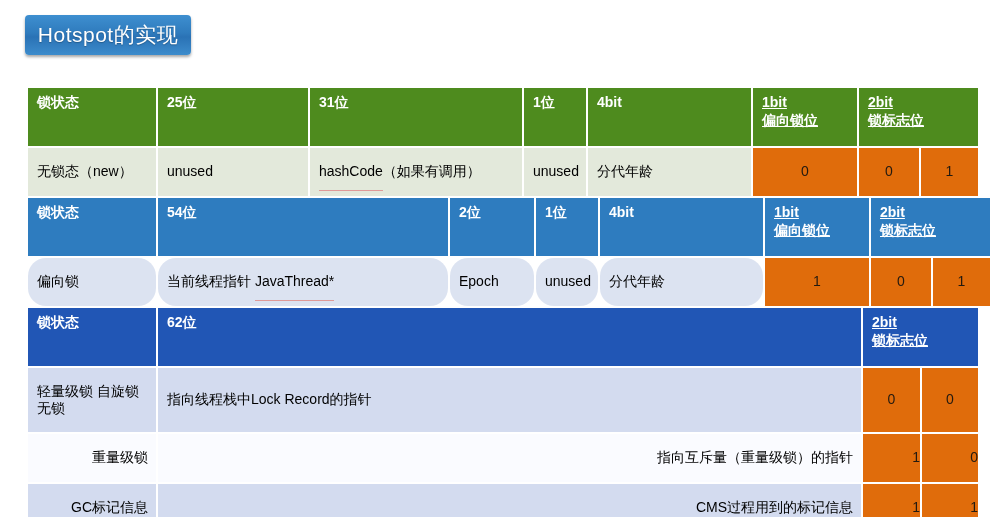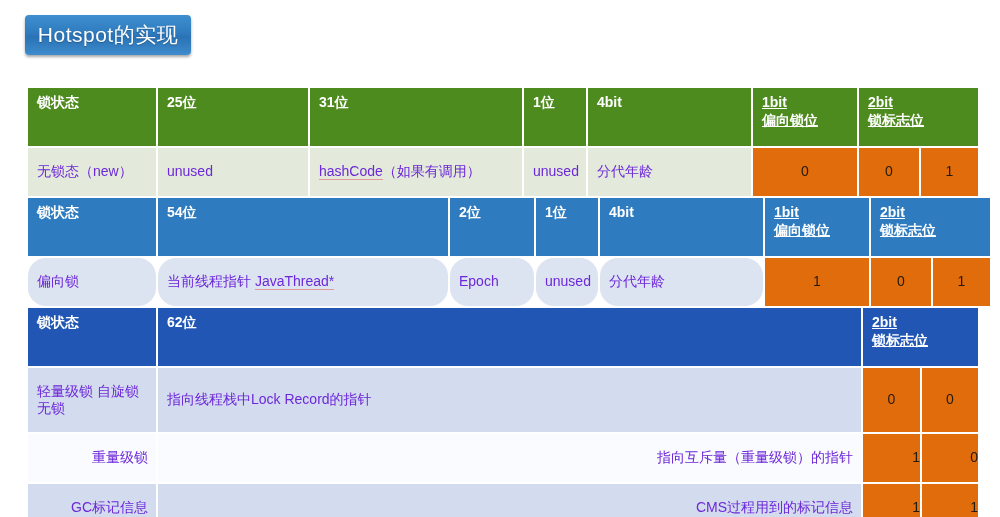--- a/index.html
+++ b/index.html
@@ -54,32 +54,32 @@
   }
   .hdr {
     color: #ffffff;
     font-weight: bold;
     font-size: 14.5px;
     padding: 6px 8px 6px 9px !important;
     vertical-align: top !important;
   }
   .cell {
     padding: 7px 8px 7px 9px !important;
-    color: #6d28d9;
+    color: #000000;
   }
   .bit {
     text-align: center;
     color: #231a10;
     font-size: 17px;
     background: #E06C0B;
     padding: 7px 0 !important;
   }
   .uline {
     border-bottom: 1.5px solid #e09a98;
-    padding-bottom: 0;
+    padding-bottom: 11px;
   }
   .hdr .sub { display:block;text-decoration:underline; }
 
   
   #t1 { top: 86px; }
   #t1 .hdr  { background: #4E8B1E; height: 46px; }
   #t1 .cell { background: #E3E9DB; height: 34px; }
 
   
   #t2 { top: 196px; }

